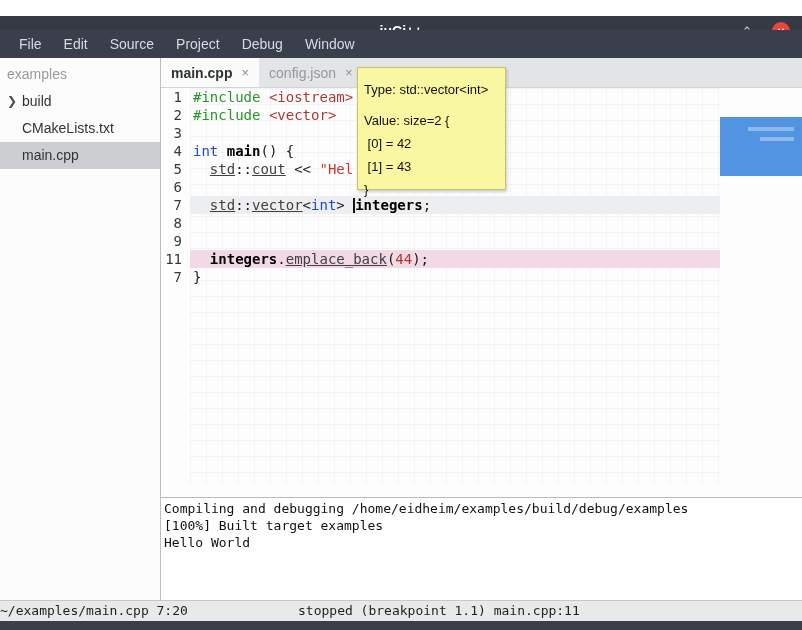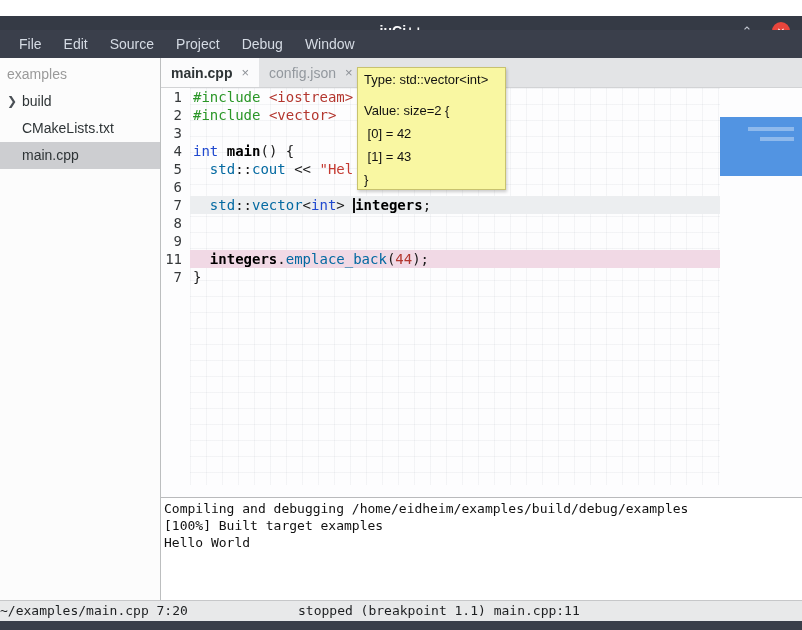--- a/index.html
+++ b/index.html
@@ -44,21 +44,21 @@
   .row{position:relative;height:18px;display:flex;font-family:"DejaVu Sans Mono","Liberation Mono",monospace;
     font-size:14px;line-height:18px;white-space:pre;}
   .row::before{content:"";position:absolute;left:29px;top:0;width:530px;height:18px;background:transparent;}
   .row.active::before{background:#eceef0;}
   .row.break::before{background:#f1d9e5;}
   .gutter{position:relative;z-index:1;width:21px;padding-right:8px;text-align:right;color:#36393b;flex:none;}
   .code{position:relative;z-index:1;padding-left:3px;}
   .tk-pp{color:#2a9627;}
   .tk-inc{color:#b3362e;}
   .tk-kw{color:#2049cf;}
-  .tk-ns{color:#0369a1;}
+  .tk-ns{color:#404040;text-decoration:underline;}
   .tk-num{color:#b3362e;}
   .tk-str{color:#c43a31;}
   .tk-b{color:#000000;font-weight:bold;}
   .tk-pl{color:#1a1a1a;}
   .caret{display:inline-block;width:0;height:15px;border-left:2px solid #101010;vertical-align:text-bottom;}
   .blue-box{position:absolute;left:559px;top:29px;width:82px;height:59px;background:#5294e2;}
   .blue-box .bb-line{position:absolute;right:8px;height:4px;background:rgba(255,255,255,0.35);}
   .bb-line.l1{top:10px;width:46px;}
   .bb-line.l2{top:20px;width:34px;}
   
@@ -69,21 +69,21 @@
   
   .statusbar{position:absolute;left:0;top:600px;width:802px;height:21px;background:#e8e9ea;
     border-top:1px solid #c6c7c9;box-sizing:border-box;
     font-family:"DejaVu Sans Mono","Liberation Mono",monospace;font-size:13px;color:#1d1f21;}
   .status-left{position:absolute;left:0;top:0;line-height:20px;}
   .status-center{position:absolute;left:298px;top:0;line-height:20px;}
   .bottom-strip{position:absolute;left:0;top:621px;width:802px;height:9px;background:#3a3f4a;}
   
   .tooltip{position:absolute;left:357px;top:67px;width:149px;height:123px;z-index:20;
     background:#f9f7a2;border:1px solid #c8c26f;box-sizing:border-box;
-    padding:3px 6px;font-size:13px;color:#111111;box-shadow:1px 2px 3px rgba(0,0,0,0.2);}
+    padding:13px 6px;font-size:13px;color:#111111;box-shadow:1px 2px 3px rgba(0,0,0,0.2);}
   .tt-type{line-height:18px;white-space:pre;}
   .tt-val{line-height:23px;white-space:pre;}
   .tt-val.first{margin-top:10px;}
 </style>
 </head>
 <body>
 
 <div class="titlebar">
   <div class="title">juCi++</div>
   <div class="win-controls">

